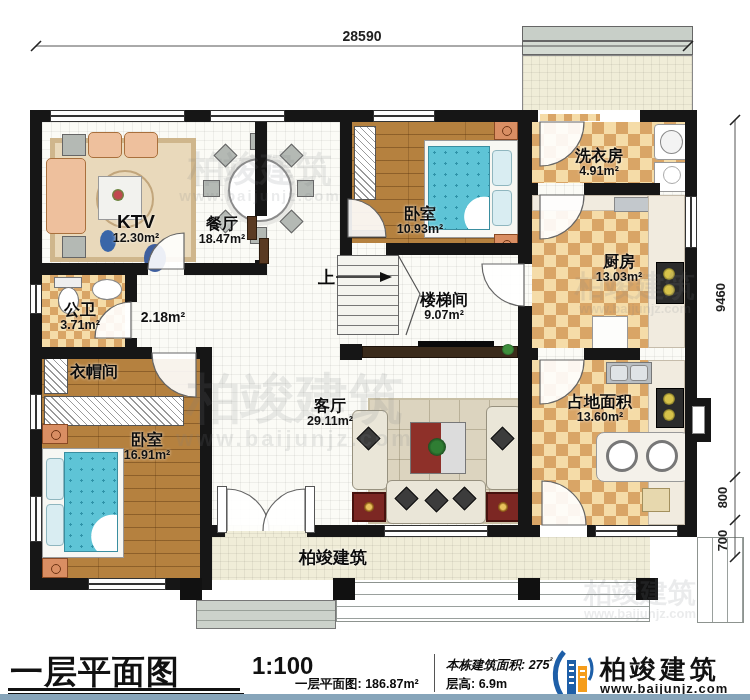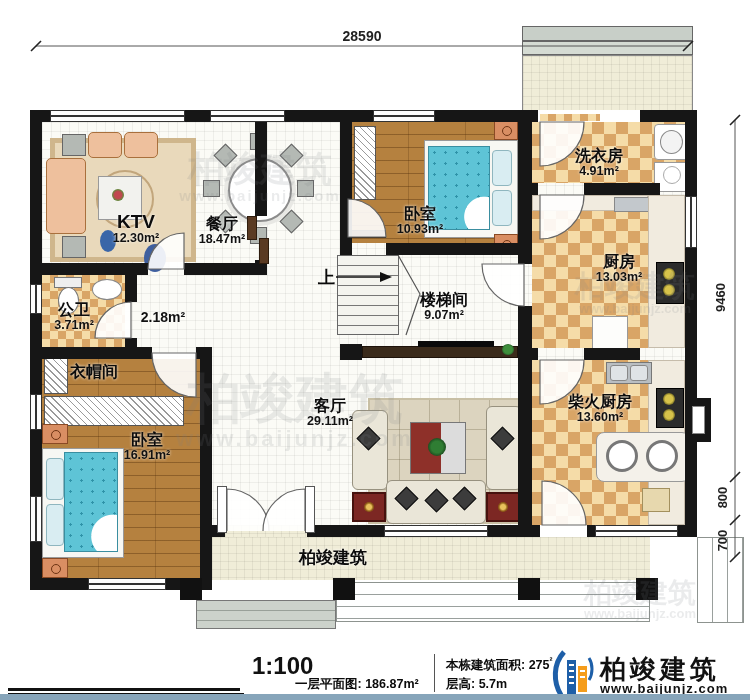--- a/index.html
+++ b/index.html
@@ -325,60 +325,61 @@
     <div class="rname">厨房</div>
     <div class="rarea">13.03m²</div>
   </div>
   <div class="rlabel" style="left:444px;top:292px;">
     <div class="rname">楼梯间</div>
     <div class="rarea">9.07m²</div>
   </div>
   <div class="rlabel" style="left:163px;top:310px;">
     <div class="rarea" style="font-size:14px;">2.18m²</div>
   </div>
-  <div class="rlabel" style="left:74px;top:302px;">
+  <div class="rlabel" style="left:80px;top:302px;">
     <div class="rname">公卫</div>
     <div class="rarea">3.71m²</div>
   </div>
   <div class="rlabel" style="left:94px;top:364px;">
     <div class="rname">衣帽间</div>
   </div>
   <div class="rlabel" style="left:147px;top:432px;">
     <div class="rname">卧室</div>
     <div class="rarea">16.91m²</div>
   </div>
   <div class="rlabel" style="left:330px;top:398px;">
     <div class="rname">客厅</div>
     <div class="rarea">29.11m²</div>
   </div>
   <div class="rlabel" style="left:600px;top:394px;">
-    <div class="rname">柴火厨房</div>
+    <div class="rname">占地面积</div>
     <div class="rarea">13.60m²</div>
   </div>
   <div class="rlabel" style="left:333px;top:549px;">
     <div class="rname" style="font-size:17px;">柏竣建筑</div>
   </div>
   <div class="upchar" style="left:318px;top:266px;">上</div>
 
   <div id="titlebar">
+    <div class="plan-title">一层平面图</div>
     <div class="uline1"></div>
     <div class="uline2"></div>
     <div class="scale">1:100</div>
     <div class="stat" style="left:295px;top:28px;">
       <span>一层平面图:</span>
       <span>186.87m²</span>
     </div>
     <div class="statdiv"></div>
-    <div class="stat" style="left:446px;top:8px;">
+    <div class="stat" style="left:446px;top:8px;font-style:italic;">
       <span>本栋建筑面积:</span>
       <span>275</span><sup style="font-size:9px;">²</sup>
     </div>
     <div class="stat" style="left:446px;top:28px;">
       <span>层高:</span>
-      <span>5.7m</span>
+      <span>6.9m</span>
     </div>
 
     <svg class="abs" style="left:548px;top:0px;" width="50" height="50" viewBox="0 0 50 50">
       <path d="M16,4 C5,16 5,34 13,47" stroke="#1e5fa8" stroke-width="5" fill="none"></path>
       <rect x="19" y="12" width="9" height="34" fill="#1e5fa8"></rect>
       <rect x="30" y="18" width="9" height="26" fill="#f59d1c"></rect>
       <rect x="21" y="16" width="5" height="2" fill="#fff"></rect>
         <rect x="21" y="22" width="5" height="2" fill="#fff"></rect>
       <rect x="21" y="28" width="5" height="2" fill="#fff"></rect>
         <rect x="21" y="34" width="5" height="2" fill="#fff"></rect>

